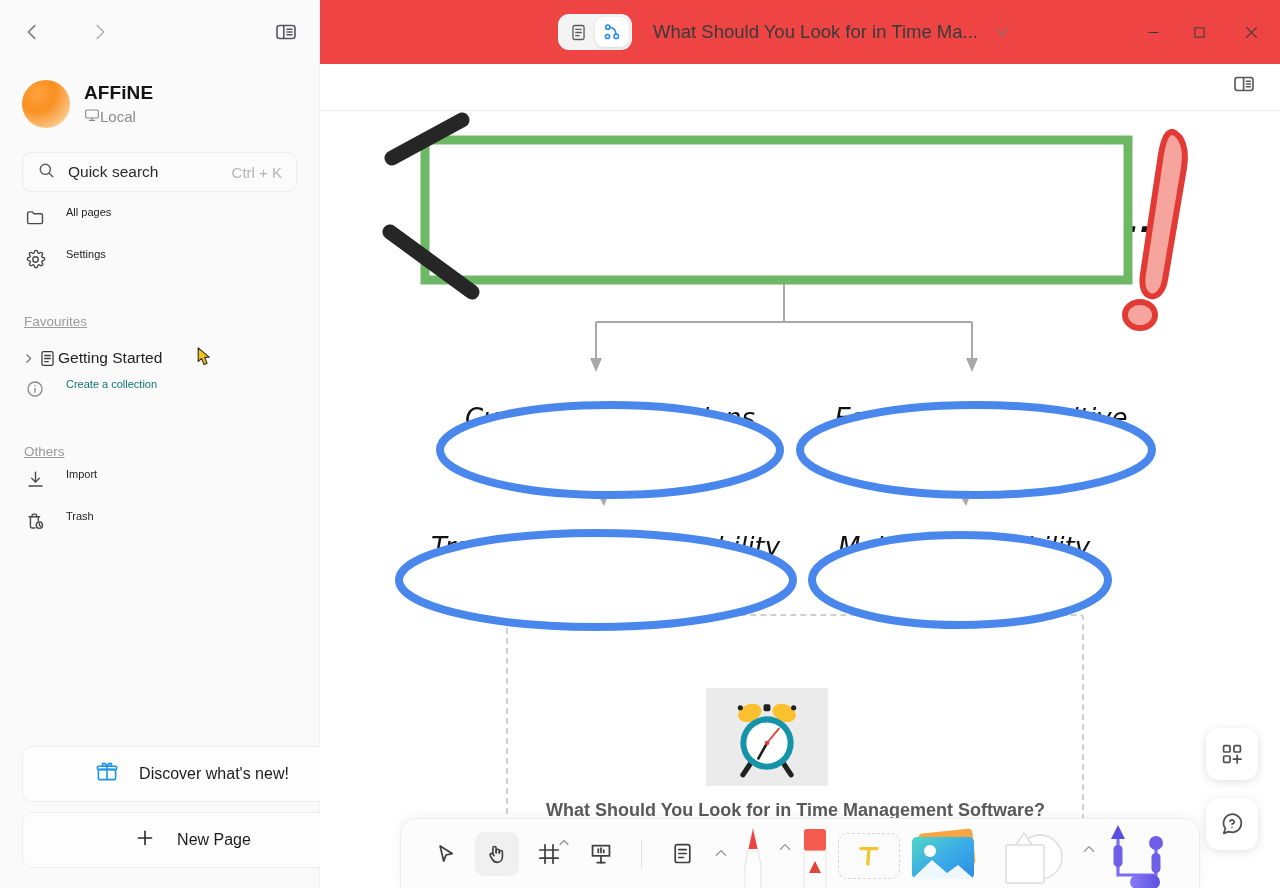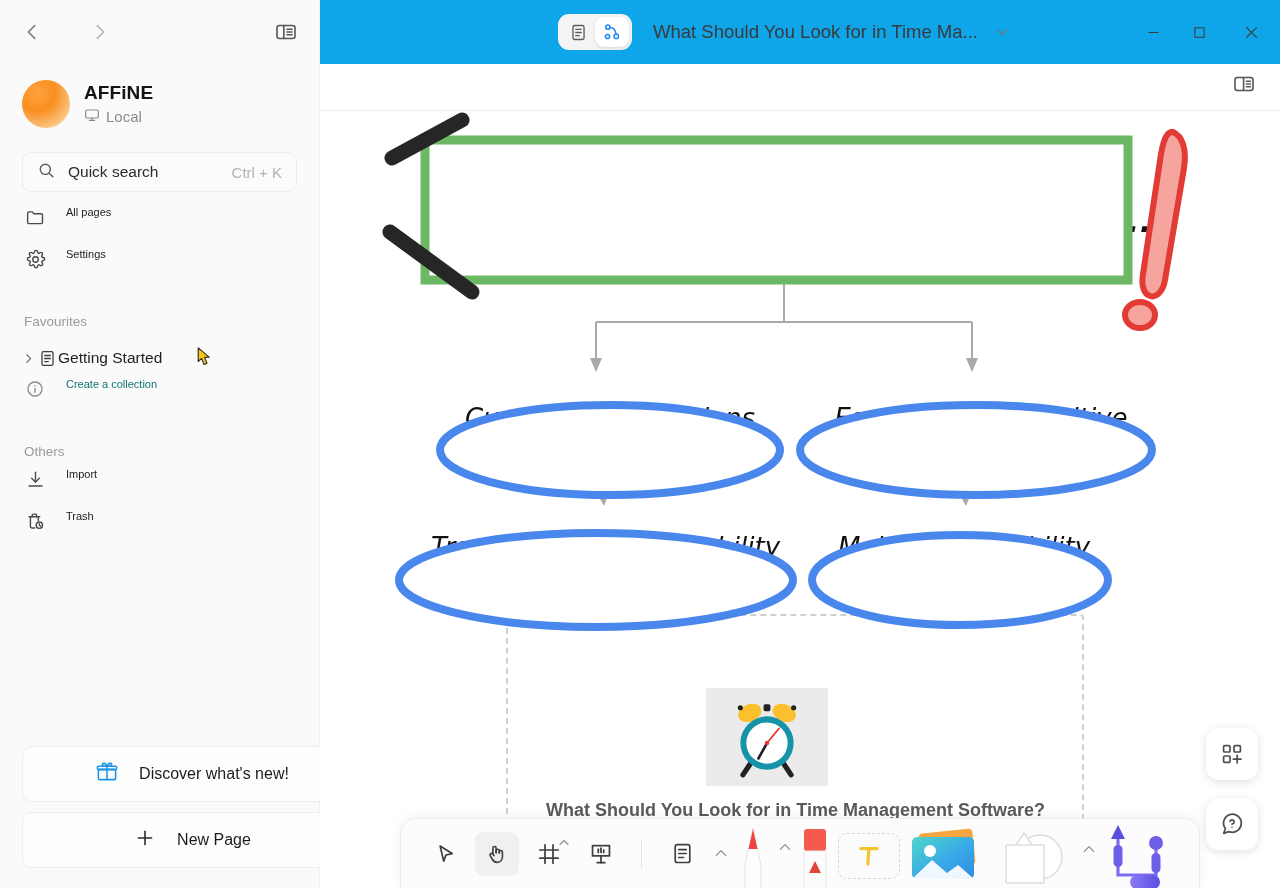--- a/index.html
+++ b/index.html
@@ -35,21 +35,21 @@
     display: flex; align-items: center; gap: 14px;
     padding: 8px 22px 0 22px; margin-top: 8px; cursor: pointer;
   }
   .ws-avatar {
     width: 48px; height: 48px; border-radius: 50%;
     background: radial-gradient(circle at 32% 28%, #ffa23c 0%, #f98f22 38%, #fbc98a 78%, #fde4c6 100%);
     flex: 0 0 48px;
   }
   .ws-text { display: flex; flex-direction: column; gap: 3px; }
   .ws-name { font-size: 19px; font-weight: 700; color: #141414; letter-spacing: .1px; }
-  .ws-sub { font-size: 15px; color: #8a8a8a; display: flex; align-items: center; gap: 6px;}
+  .ws-sub { font-size: 15px; color: #8a8a8a; display: flex; align-items: center; }
 
   .quicksearch {
     margin: 24px 22px 0 22px; height: 40px;
     border: 1px solid #ececec; border-radius: 9px;
     display: flex; align-items: center; gap: 12px;
     padding: 0 14px; background: #fbfbfb; cursor: pointer;
   }
   .qs-label { font-size: 15.5px; color: #2a2a2a; flex: 1; }
   .qs-kbd { font-size: 15px; color: #b4b4b4; }
 
@@ -57,21 +57,21 @@
   .sb-item {
     display: flex; align-items: flex-start; gap: 20px;
     height: 42px; padding: 0 10px; border-radius: 8px;
     font-size: 11px; color: #222; cursor: pointer;
   }
   .sb-icon { width: 22px; height: 22px; display:flex; align-items:center; justify-content:center; color: #4a4a4a; flex:0 0 22px;}
 
   .sb-section {
     display:flex; align-items:center;
     font-size: 13.5px; color: #9b9b9b; padding: 0 24px;
-    height: 34px; margin-top: 14px; justify-content: space-between;
+    height: 34px; margin-top: 14px; justify-content: space-between; text-decoration: underline;
   }
   .sb-section .plus { color:#8c8c8c; font-size:19px; cursor:pointer; line-height:1; padding-right:2px;}
 
   .fav-item {
     display:flex; align-items:center; 
     height: 40px; padding: 0 10px 0 6px; margin: 0 14px;
     border-radius:8px; font-size:15.5px; color:#222; cursor:pointer;
     position: relative;
   }
   .chev { width:16px; color:#777; font-size:13px; display:flex; justify-content:center;}
@@ -83,21 +83,21 @@
     display:flex; align-items:center; justify-content:center; gap: 20px;
     background:#fdfdfd; cursor:pointer; font-size:16px; color:#1c1c1c;
   }
   .big-btn + .big-btn { margin-top: 10px; }
 
   
   #main { position: relative; flex: 1; height: 888px; background: #fff; overflow: hidden; }
 
   .header {
     position: absolute; top:0; left:0; right:0; height: 64px;
-    display:flex; align-items:center; z-index: 30; background: #0ea5e9;
+    display:flex; align-items:center; z-index: 30; background: #ef4444;
   }
   .mode-toggle {
     position:absolute; left: 238px; top: 14px;
     display:flex; align-items:center; gap:0px;
     background:#f4f4f5; border-radius:11px; padding: 3px; height:36px;
   }
   .mode-btn {
     width: 34px; height: 30px; border-radius: 9px;
     display:flex; align-items:center; justify-content:center; cursor:pointer;
     color:#5c5c5c;

